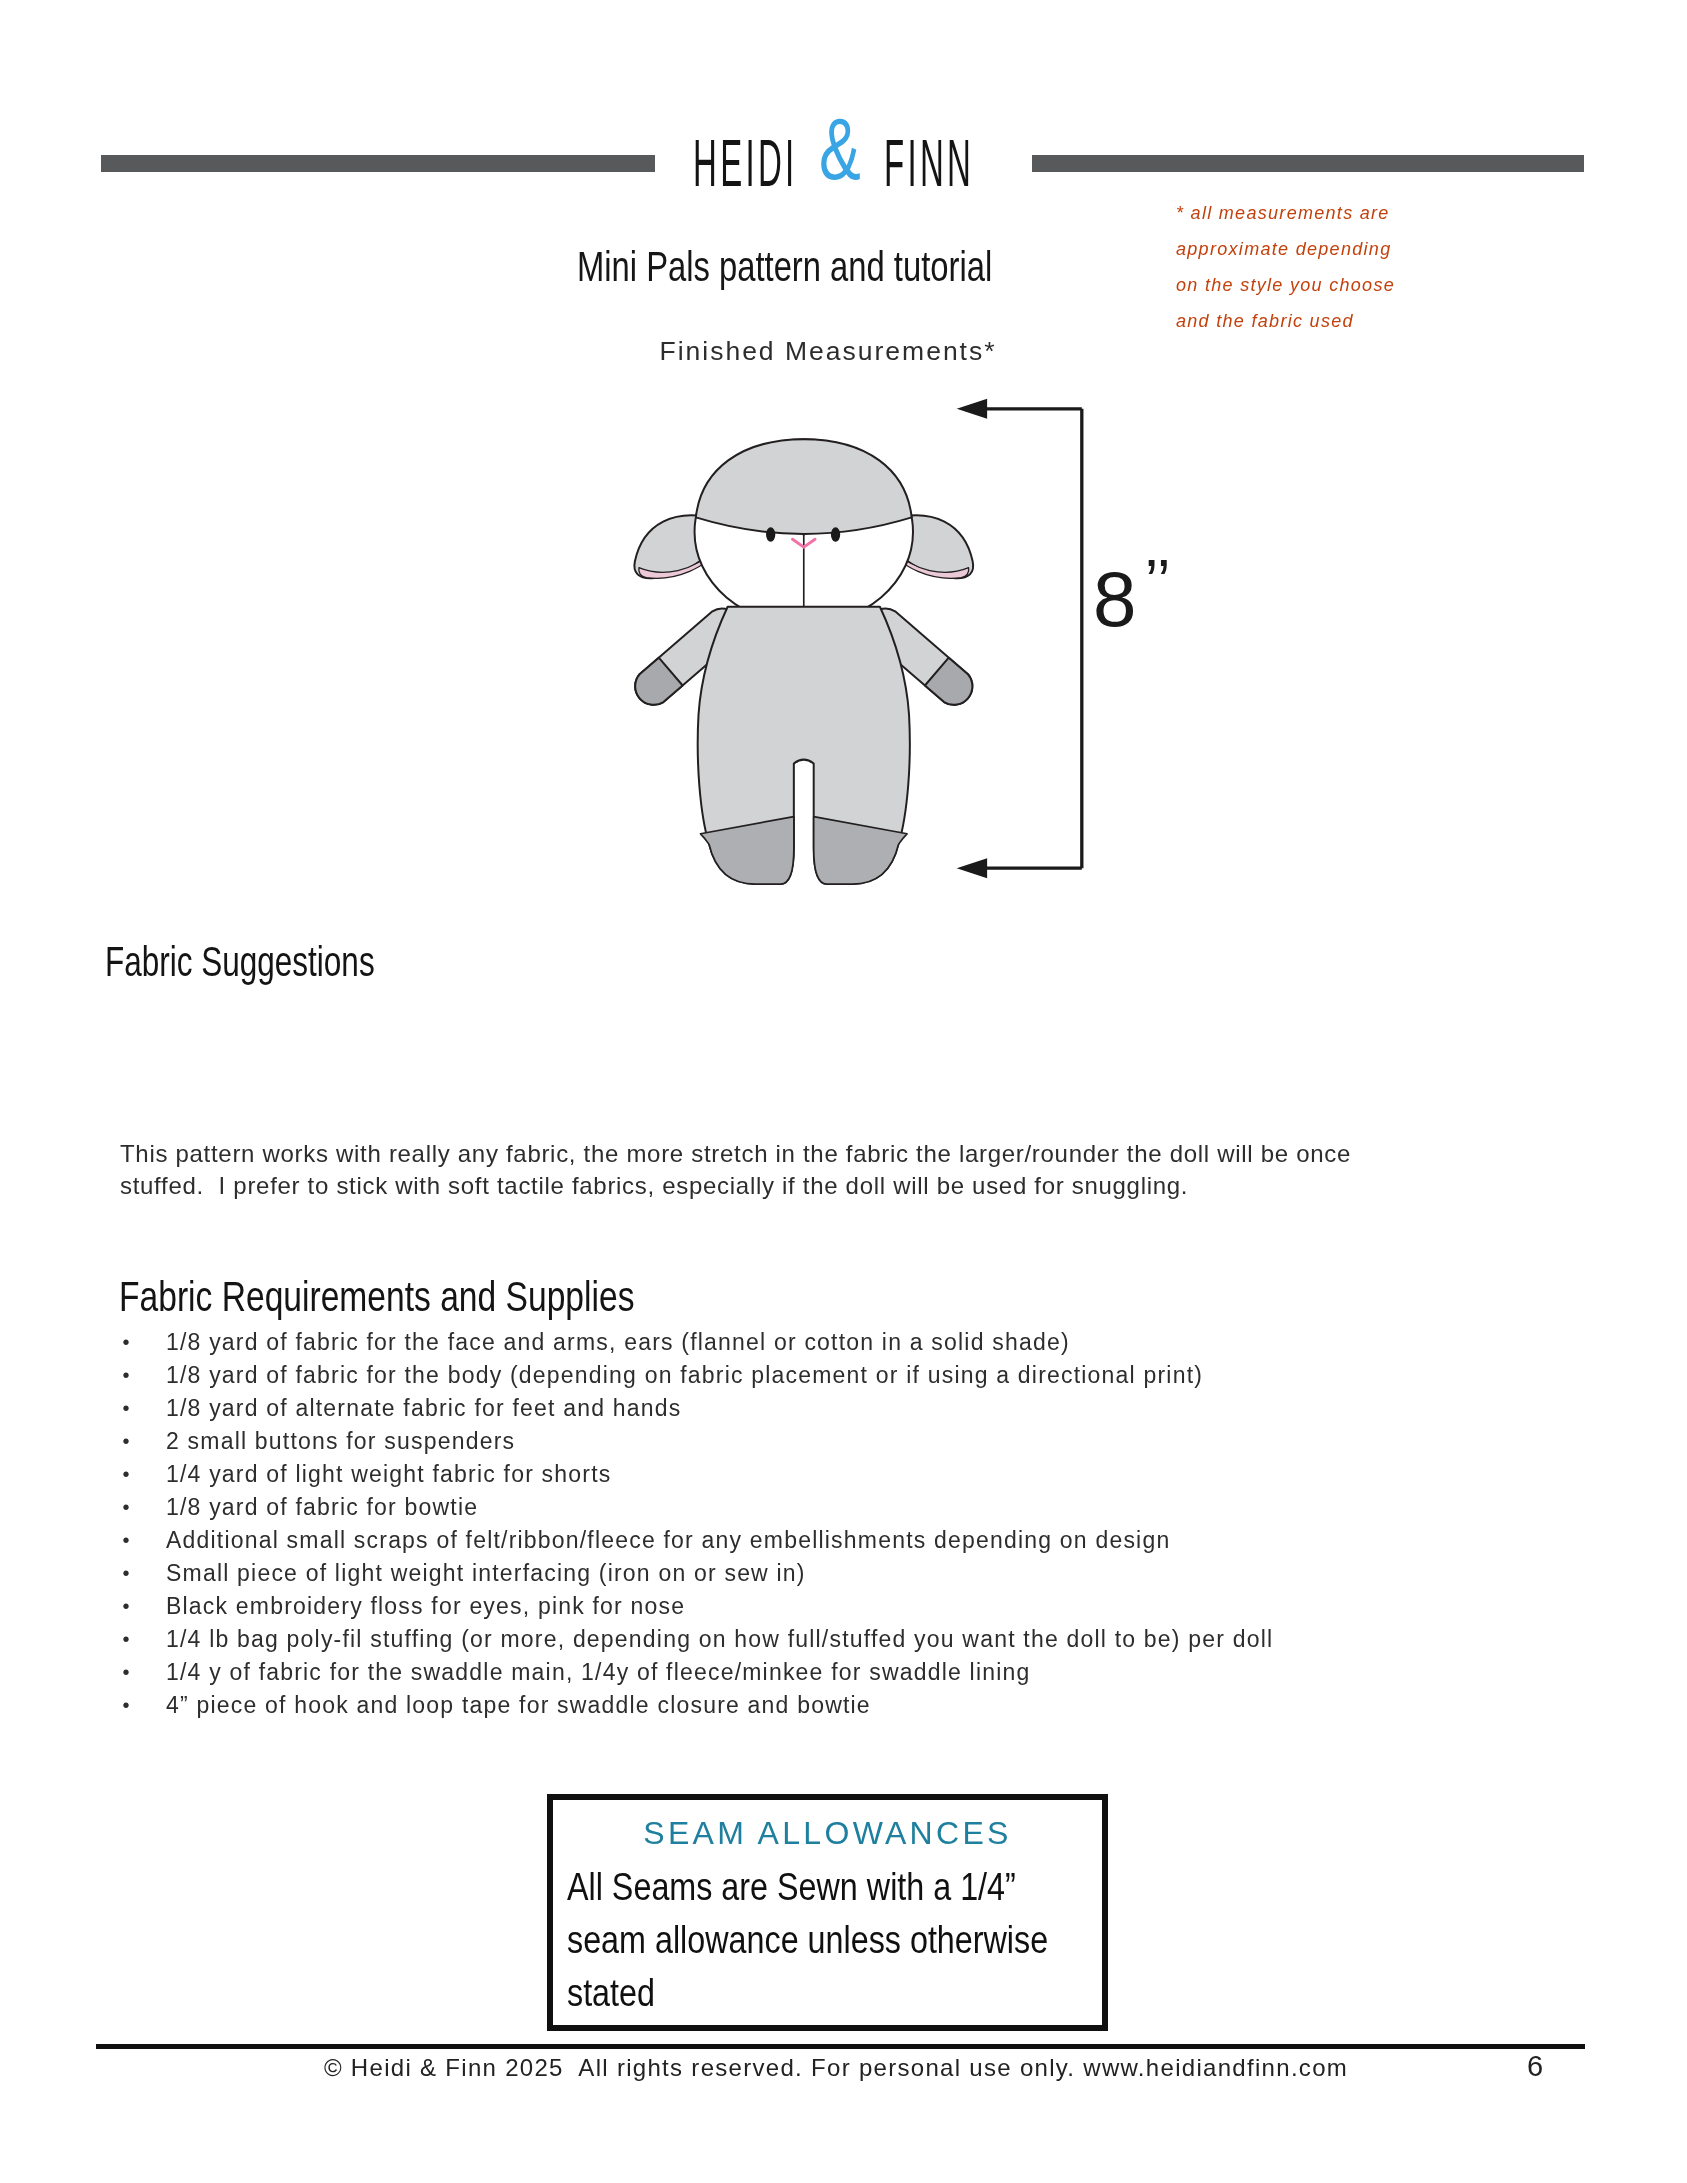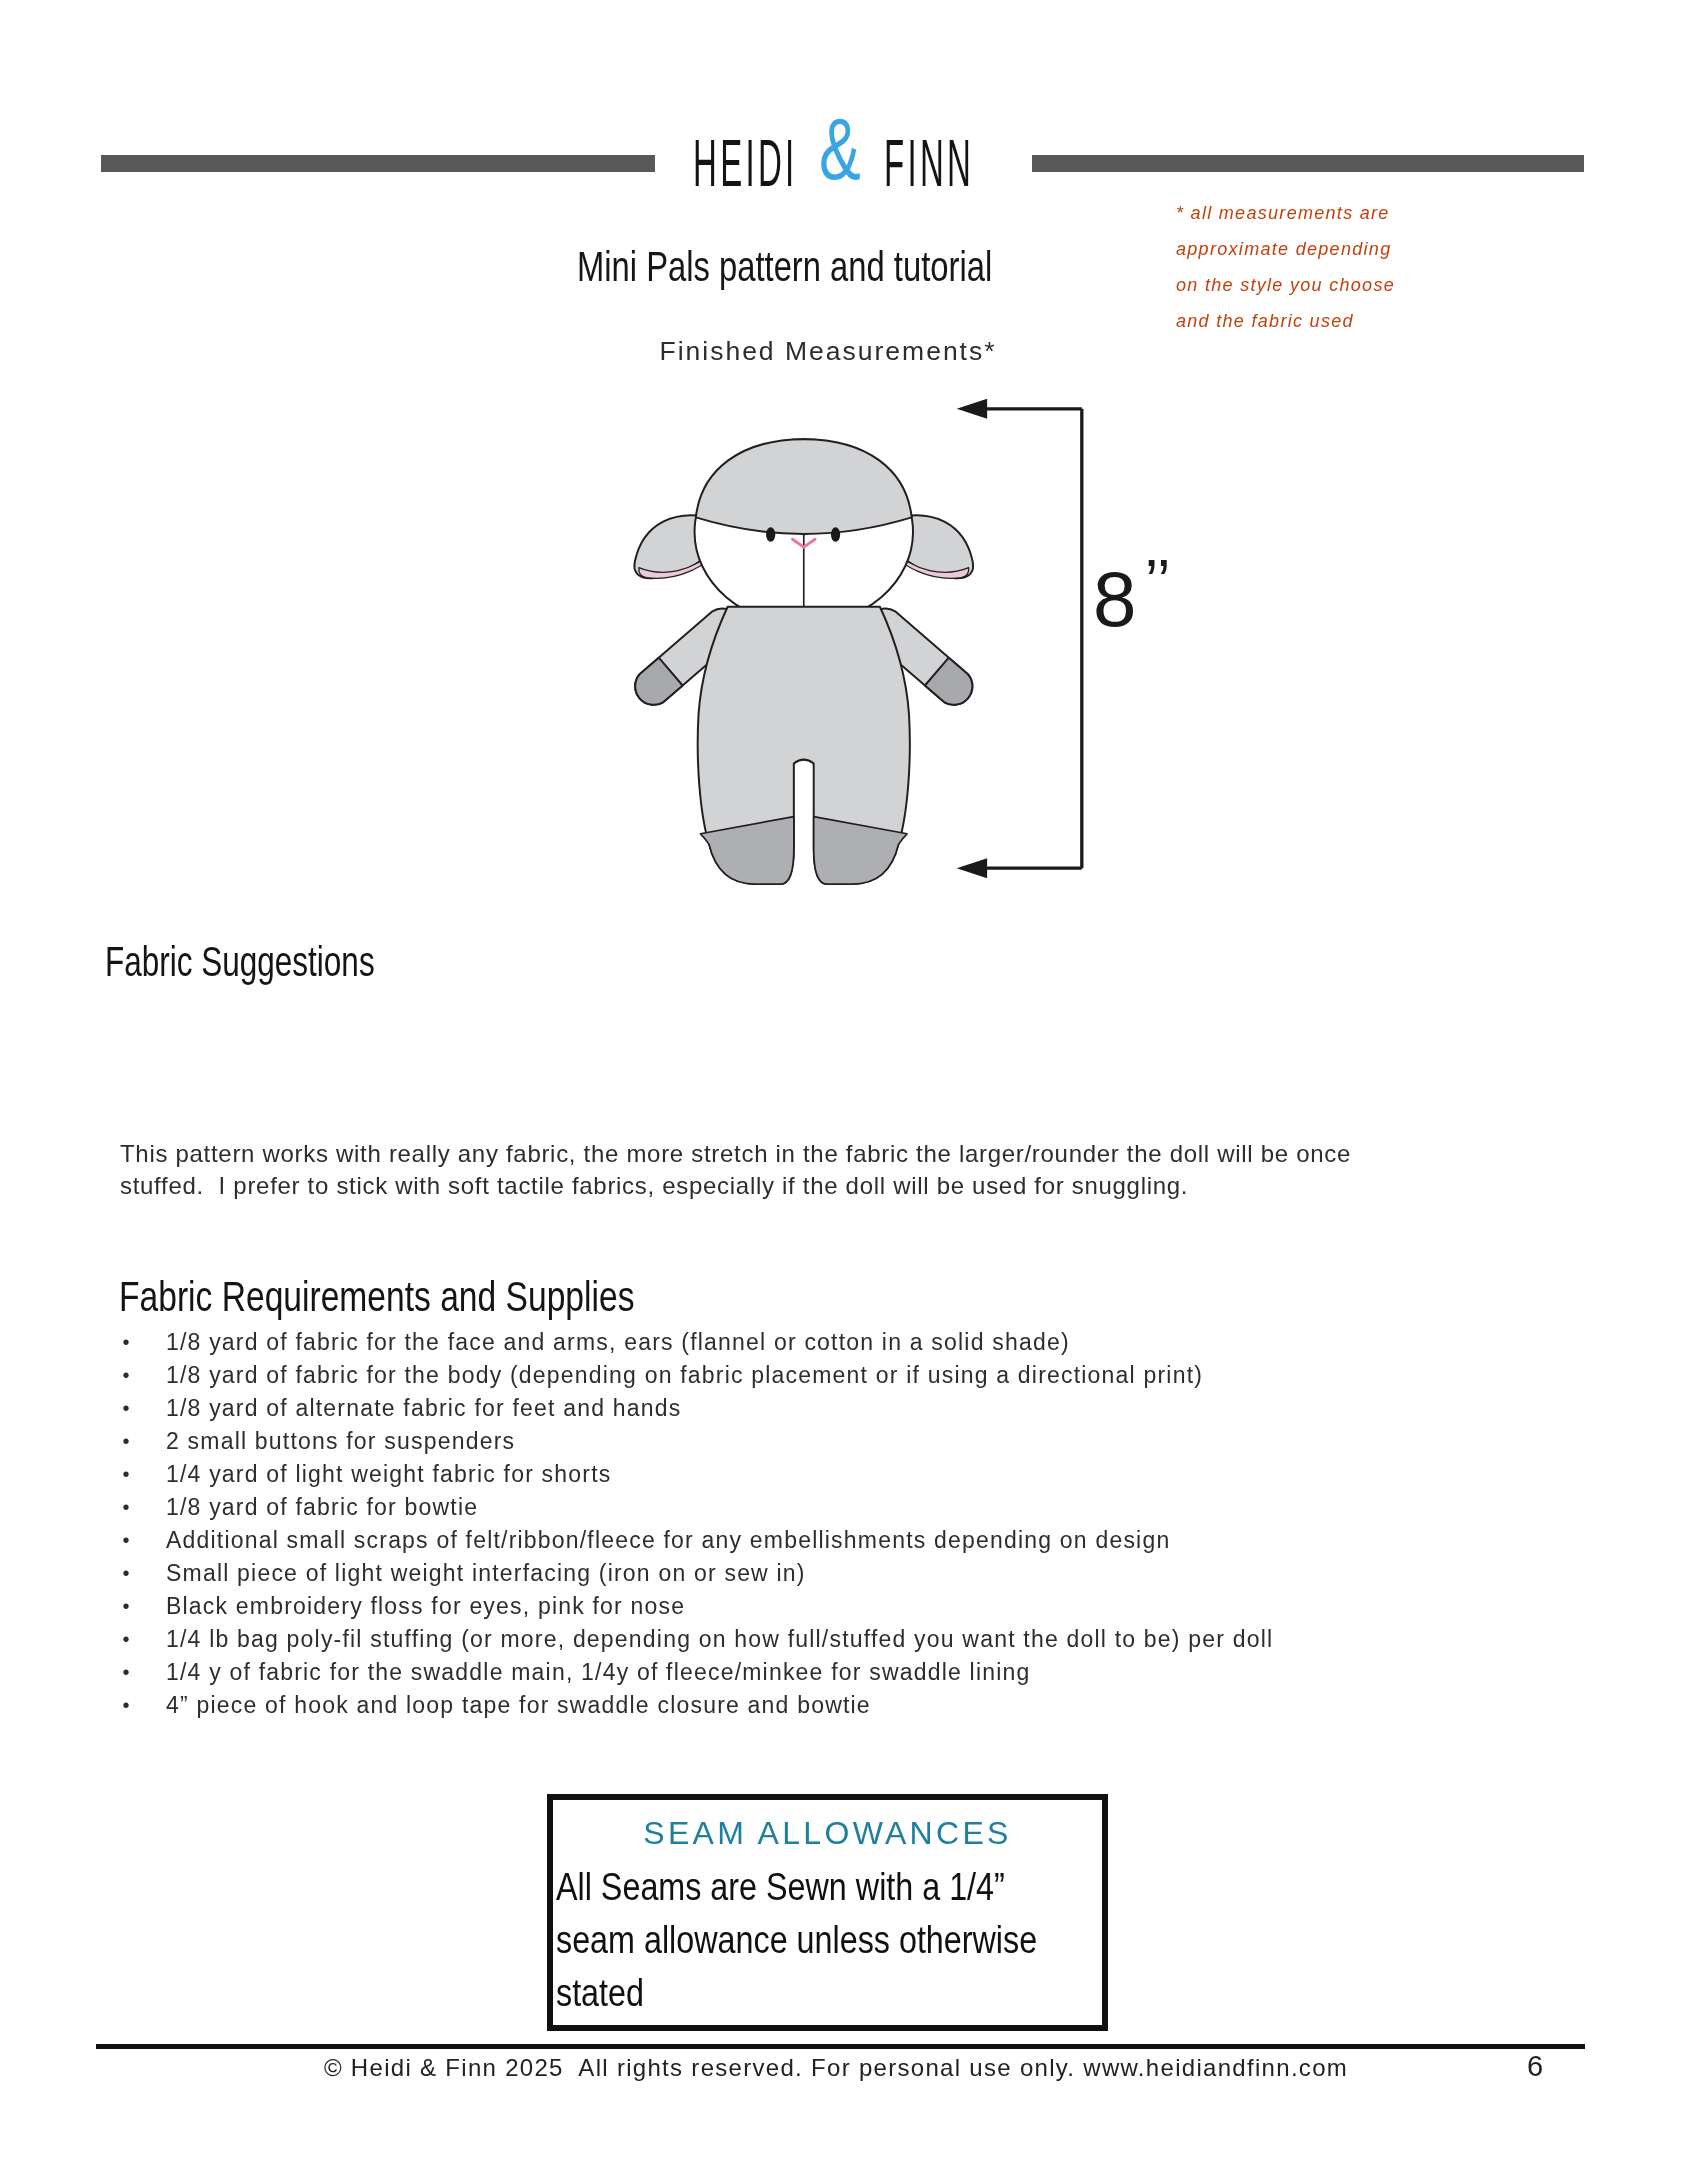--- a/index.html
+++ b/index.html
@@ -55,21 +55,21 @@
   .dot{position:absolute; left:2.6px; top:0; font-size:20px;}
   
   .seam-box{
     position:absolute; left:547px; top:1794px; width:561px; height:237px;
     border:6.6px solid #101010; box-sizing:border-box; background:#fff;
   }
   .seam-h{
     margin-top:14.6px; text-align:center; font-size:32px; letter-spacing:3.3px;
     color:#1E809E; font-weight:400;
   }
-  .seam-body{margin-top:9.3px; padding-left:3px;}
+  .seam-body{margin-top:9.3px; padding-left:14px;}
   .seam-line{
     font-size:38px; line-height:53px; color:#101010; font-weight:400;
     transform-origin:left top; transform:scaleX(0.85); white-space:nowrap;
   }
   
   .footer-rule{position:absolute; left:96px; top:2044px; width:1489px; height:4.6px; background:#101010;}
   .footer-text{
     position:absolute; left:836px; top:2054px; transform:translateX(-50%);
     font-size:24px; letter-spacing:1.3px; color:#222; white-space:pre;
   }

